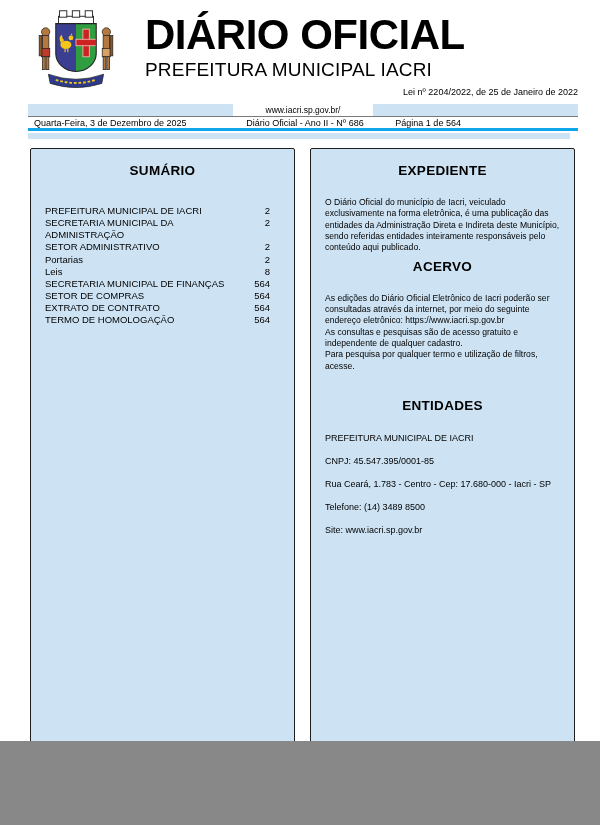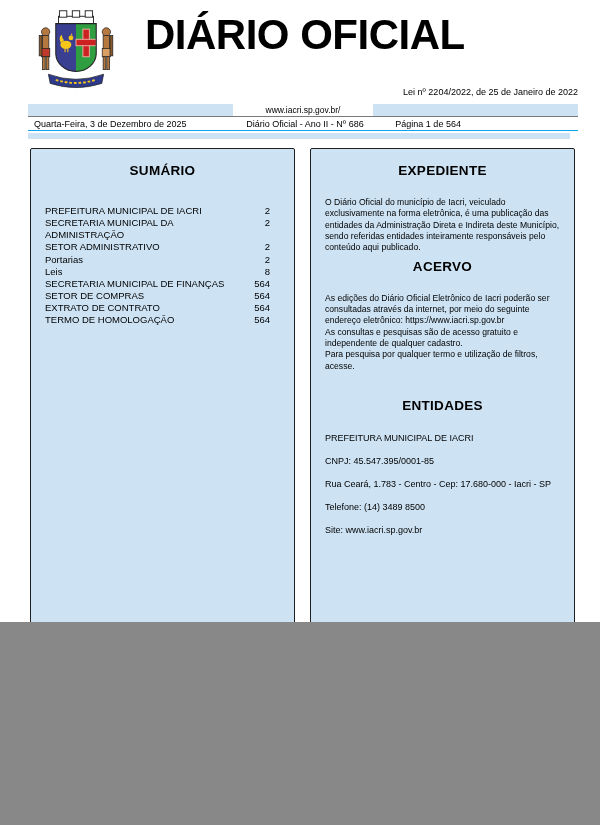--- a/index.html
+++ b/index.html
@@ -1,34 +1,34 @@
 <!DOCTYPE html>
 <html><head>
 <meta charset="utf-8">
 <style>
   * { margin:0; padding:0; box-sizing:border-box; }
   html,body { background:#888; }
   .page {
-    position:relative; width:600px; height:622px; margin:0 auto;
+    position:relative; width:600px; height:741px; margin:0 auto;
     background:#ffffff; font-family:"Liberation Sans", sans-serif; color:#000;
     overflow:hidden;
   }
   
   .header { position:relative; height:104px; }
   .coat { position:absolute; left:30px; top:8px; width:92px; height:92px; }
   .title-block { position:absolute; left:145px; top:14px; }
   .main-title { font-size:42px; font-weight:bold; line-height:1; letter-spacing:-0.5px; }
   .subtitle { font-size:19px; margin-top:3px; letter-spacing:0.2px; }
   .law-ref { position:absolute; right:22px; top:87px; font-size:9px;padding-left:20px; }
   
   .info-table { margin:0 22px 0 28px; }
   .row1 { display:flex; height:12px; }
   .row1 .side { flex:1; background:#cde3f4; }
   .row1 .urlcell { width:140px; background:#fff; font-size:8.5px; text-align:center; line-height:12px; }
-  .row2 { display:flex; height:15px; border-top:1px solid #7a7a7a; border-bottom:1px solid #0ea5e9; font-size:9px; align-items:center; }
+  .row2 { display:flex; height:15px; border-top:1px solid #7a7a7a; border-bottom:3px solid #0ea5e9; font-size:9px; align-items:center; }
   .row2 .c { flex:1; }
   .row2 .c.left { text-align:left; padding-left:6px; }
   .row2 .c.mid { text-align:center; }
   .row2 .c.right { text-align:left; padding-right:2px; }
   .thin-bar { margin:2px 30px 0 28px; height:6px; background:#cde3f4; }
   
   .columns { display:flex; gap:15px; margin:9px 25px 0 30px; height:625px; }
   .box { background:#cde3f4; border:1px solid #1f1f1f; border-radius:2px; padding:9px 14px; }
   .box.left { flex:0 0 265px; }
   .box.right { flex:1; }
@@ -108,20 +108,21 @@
         <path d="M28 17 h44 v33 a22 20 0 0 1 -22 19 a22 20 0 0 1 -22 -19 z" fill="none" stroke="#222" stroke-width="1.2"></path>
       </g>
 
       <g>
         <path d="M20 72 Q50 83 80 72 L78 82 Q50 91 22 82 Z" fill="#2d3a8c" stroke="#222" stroke-width="0.8"></path>
         <path d="M28 78 q22 7 44 0" fill="none" stroke="#f5c518" stroke-width="2" stroke-dasharray="3 2"></path>
       </g>
     </svg>
     <div class="title-block">
       <div class="main-title">DIÁRIO OFICIAL</div>
+      <div class="subtitle">PREFEITURA MUNICIPAL IACRI</div>
     </div>
     <div class="law-ref">Lei nº 2204/2022, de 25 de Janeiro de 2022</div>
   </div>
 
   <div class="info-table">
     <div class="row1">
       <div class="side"></div>
       <div class="urlcell">www.iacri.sp.gov.br/</div>
       <div class="side"></div>
     </div>

